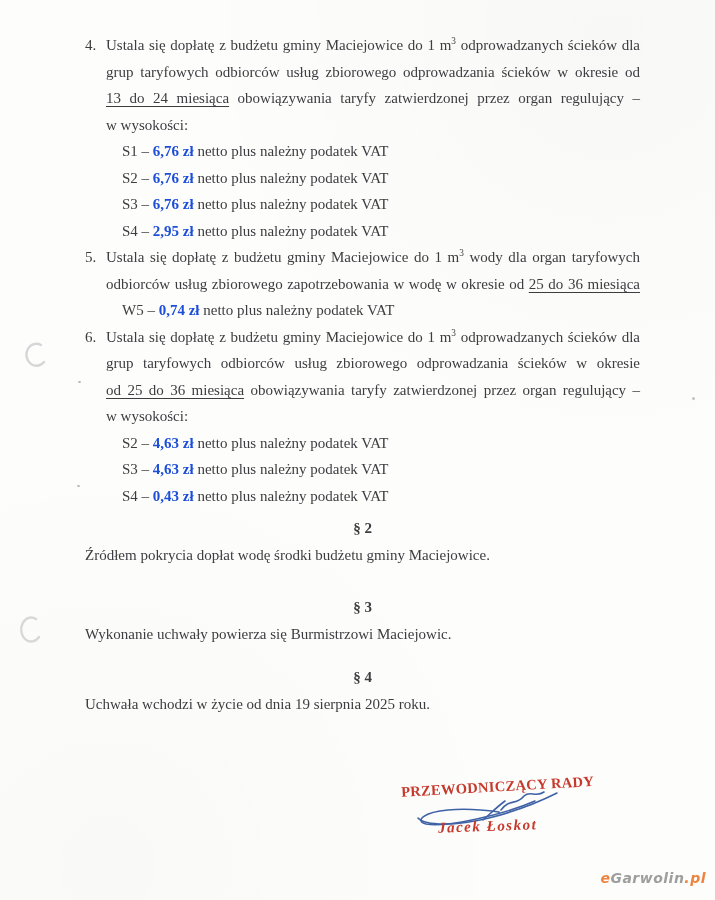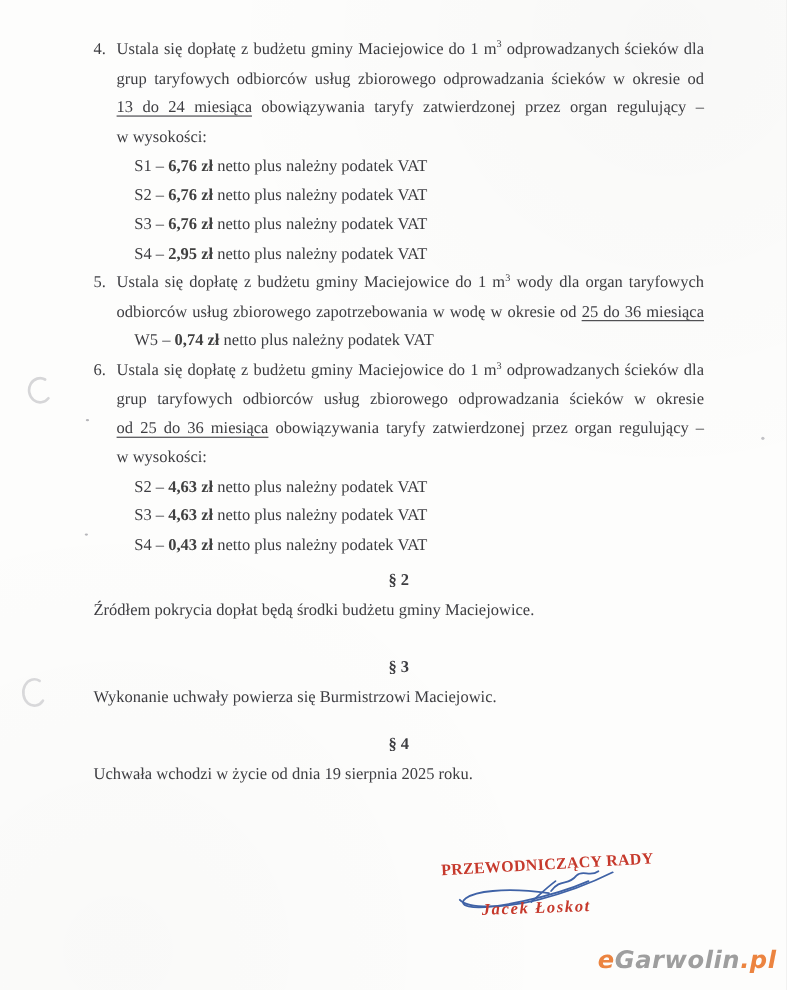--- a/index.html
+++ b/index.html
@@ -21,21 +21,21 @@
   }
   .content{
     position:absolute;left:85px;top:32px;width:555px;
     font-size:15px;line-height:26.5px;
   }
   .item{position:relative;padding-left:21px;}
   .item-number{position:absolute;left:0;top:0;line-height:26.5px;}
   .line{line-height:26.5px;white-space:normal;}
   .jl{text-align:justify;text-align-last:justify;}
   .subitems{padding-left:16px;}
-  .b{font-weight:bold;color:#404040;}
+  .b{font-weight:bold;color:#1d4ed8;}
   .u{text-decoration:underline;text-underline-offset:3px;}
   sup{font-size:0.62em;vertical-align:super;line-height:0;}
   .sections{margin-top:6px;}
   .sec-mark{text-align:center;font-weight:bold;line-height:26.5px;}
   .sec-text{line-height:26.5px;}
   .sec:nth-child(2){margin-top:26px;}
   .sec:nth-child(3){margin-top:17px;}
   
   .stamp-title{
     position:absolute;left:401px;top:779px;width:170px;
@@ -45,21 +45,21 @@
   .sig-svg{position:absolute;left:413px;top:789px;}
   .stamp-name{
     position:absolute;left:438px;top:818px;
     font-weight:bold;font-style:italic;font-size:15px;letter-spacing:1.5px;
     transform:rotate(-2deg);white-space:nowrap;
   }
   
   .watermark{
     position:absolute;right:9px;bottom:14px;
     font-family:"DejaVu Sans","Liberation Sans",sans-serif;
-    font-weight:bold;font-style:italic;font-size:22px;letter-spacing:.5px;
+    font-weight:bold;font-style:italic;font-size:14px;letter-spacing:.5px;
     white-space:nowrap;
     text-align:center;
   }
   
   .hole{position:absolute;}
   .hole-1{left:22px;top:342px;}
   .hole-2{left:17px;top:615px;}
   .speck{position:absolute;border-radius:50%;background:#b6b6ba;}
   .speck-1{left:78px;top:381px;width:3px;height:2px;}
   .speck-2{left:77px;top:485px;width:3px;height:2px;}
@@ -112,21 +112,21 @@
           <div class="subitems">
             <div class="line sub"><span>S2 – </span><span class="b">4,63  zł</span><span> netto plus należny podatek VAT</span></div>
             <div class="line sub"><span>S3 – </span><span class="b">4,63  zł</span><span> netto plus należny podatek VAT</span></div>
             <div class="line sub"><span>S4 – </span><span class="b">0,43  zł</span><span> netto plus należny podatek VAT</span></div>
           </div>
         </div>
       </div>
     <div id="sections" class="sections">
         <div class="sec">
           <div class="sec-mark">§ 2</div>
-          <div class="sec-text">Źródłem pokrycia dopłat będą środki budżetu gminy Maciejowice.</div>
+          <div class="sec-text">Źródłem pokrycia dopłat wodę środki budżetu gminy Maciejowice.</div>
         </div>
         <div class="sec">
           <div class="sec-mark">§ 3</div>
           <div class="sec-text">Wykonanie uchwały powierza się Burmistrzowi Maciejowic.</div>
         </div>
         <div class="sec">
           <div class="sec-mark">§ 4</div>
           <div class="sec-text">Uchwała wchodzi w życie od dnia 19 sierpnia 2025 roku.</div>
         </div>
       </div>

